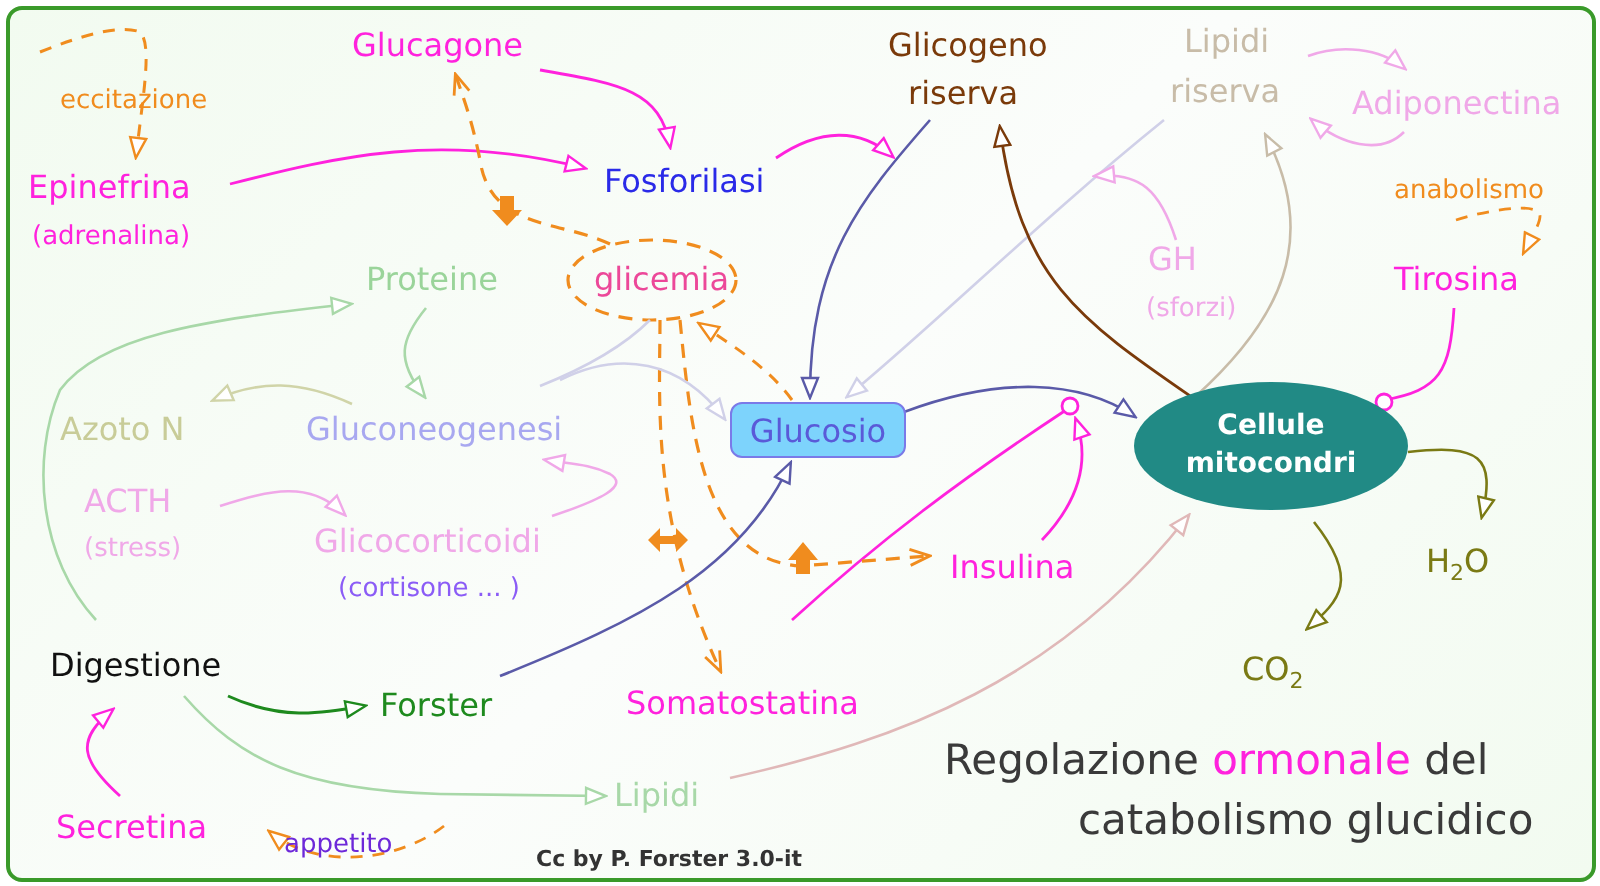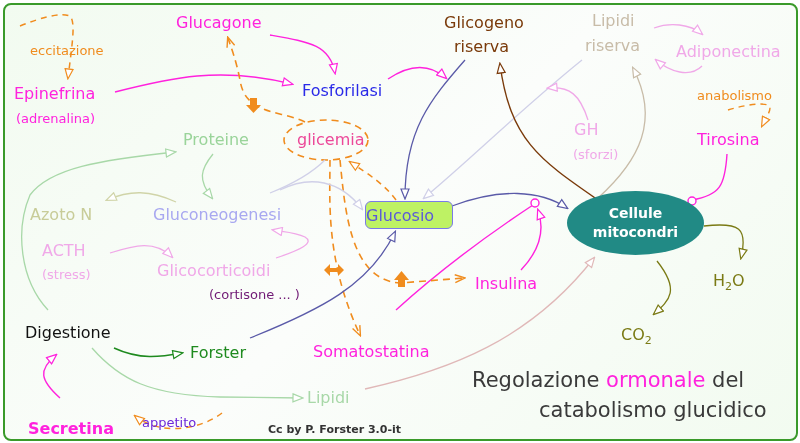--- a/index.html
+++ b/index.html
@@ -2,21 +2,21 @@
 <html><head>
 <meta charset="utf-8">
 <style>
   html,body{margin:0;padding:0;}
   body{width:800px;height:443px;background:#fff;overflow:hidden;position:relative;font-family:"DejaVu Sans",sans-serif;}
   #frame{position:absolute;left:3px;top:3px;width:791px;height:434px;border:2px solid #3a9a2a;border-radius:8px;background:linear-gradient(135deg,#f2fbf0 0%,#fbfdfb 50%,#f2fbf0 100%);}
   svg#links{position:absolute;left:0;top:0;}
   .lbl{position:absolute;white-space:nowrap;font-size:16px;line-height:18px;}
   .sm{font-size:13px;}
   .xs{font-size:11px;}
-  #glucosio-box{position:absolute;left:365px;top:201px;width:86px;height:26px;border:1px solid #7a7ae8;border-radius:6px;background:#bef264;color:#5a5ad8;font-size:16px;display:flex;align-items:center;}
+  #glucosio-box{position:absolute;left:365px;top:201px;width:86px;height:26px;border:1px solid #7a7ae8;border-radius:6px;background:#7dd3fc;color:#5a5ad8;font-size:16px;display:flex;align-items:center;justify-content:center;}
   #cell{position:absolute;left:567px;top:191px;width:137px;height:64px;border-radius:50%;background:#218a85;color:#fff;font-weight:bold;font-size:14px;line-height:19px;display:flex;align-items:center;justify-content:center;text-align:center;flex-direction:column;}
   #title1{position:absolute;left:472px;top:368px;font-size:21px;color:#3a3a3a;white-space:nowrap;}
   #title2{position:absolute;left:539px;top:398px;font-size:21px;color:#3a3a3a;white-space:nowrap;}
 </style>
 </head>
 <body>
 
 <div id="frame"></div>
 
 <svg id="links" width="800" height="443">
@@ -157,30 +157,30 @@
 <div class="lbl" style="left:183px;top:131px;color:#9ad49a;">Proteine</div>
 <div class="lbl" style="left:297px;top:131px;color:#ec4899;">glicemia</div>
 <div class="lbl" style="left:30px;top:206px;color:#c8cc98;">Azoto N</div>
 <div class="lbl" style="left:153px;top:206px;color:#a8a8f0;">Gluconeogenesi</div>
 <div id="glucosio-box">
     <span>Glucosio</span>
   </div>
 <div class="lbl" style="left:42px;top:242px;color:#f0a8e8;">ACTH</div>
 <div class="lbl sm" style="left:42px;top:266px;color:#f0a8e8;">(stress)</div>
 <div class="lbl" style="left:157px;top:262px;color:#f0a8e8;">Glicocorticoidi</div>
-<div class="lbl sm" style="left:169px;top:286px;color:#701a75;margin-left:40px;">(cortisone ... )</div>
+<div class="lbl sm" style="left:169px;top:286px;color:#8b5cf6;">(cortisone ... )</div>
 <div class="lbl" style="left:475px;top:275px;color:#ff22dd;">Insulina</div>
 <div id="cell">
   <span>Cellule</span>
   <span>mitocondri</span>
 </div>
 <div class="lbl" style="left:713px;top:272px;color:#7a7a14;"><span>H</span><sub style="font-size:11px">2</sub><span>O</span></div>
 <div class="lbl" style="left:621px;top:326px;color:#7a7a14;"><span>CO</span><sub style="font-size:11px">2</sub></div>
 <div class="lbl" style="left:25px;top:324px;color:#111;">Digestione</div>
 <div class="lbl" style="left:190px;top:344px;color:#1e8a1e;">Forster</div>
 <div class="lbl" style="left:313px;top:343px;color:#ff22dd;">Somatostatina</div>
-<div class="lbl" style="left:28px;top:420px;color:#ff22dd;font-weight:bold;">Secretina</div>
+<div class="lbl" style="left:28px;top:405px;color:#ff22dd;">Secretina</div>
 <div class="lbl sm" style="left:142px;top:414px;color:#6d28d9;">appetito</div>
 <div class="lbl" style="left:307px;top:389px;color:#a8d8a8;">Lipidi</div>
 <div class="lbl xs" style="left:268px;top:421px;color:#333;font-weight:bold;">Cc by P. Forster 3.0-it</div>
 
 <div id="title1"><span>Regolazione </span><span style="color:#ff22dd">ormonale</span><span> del</span></div>
 <div id="title2">catabolismo glucidico</div>
 
 </body></html>

